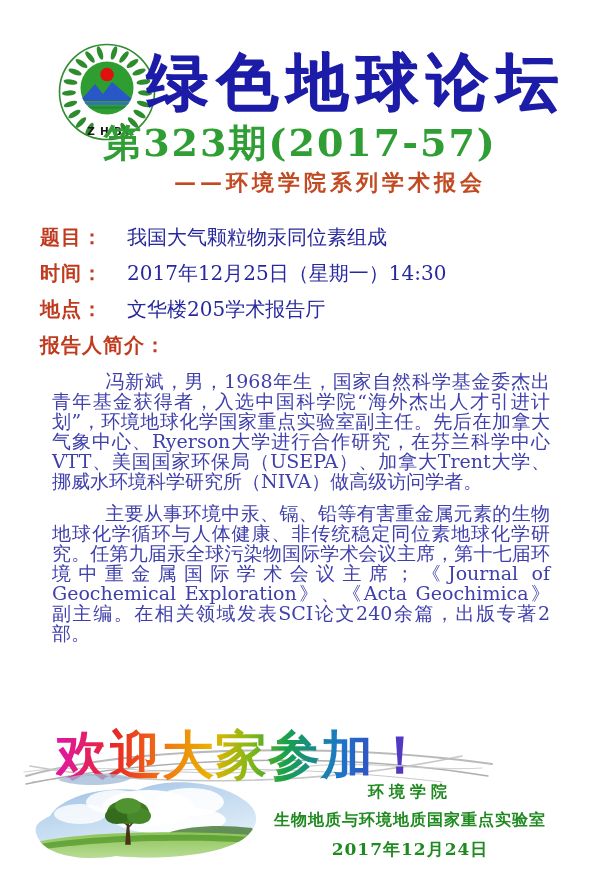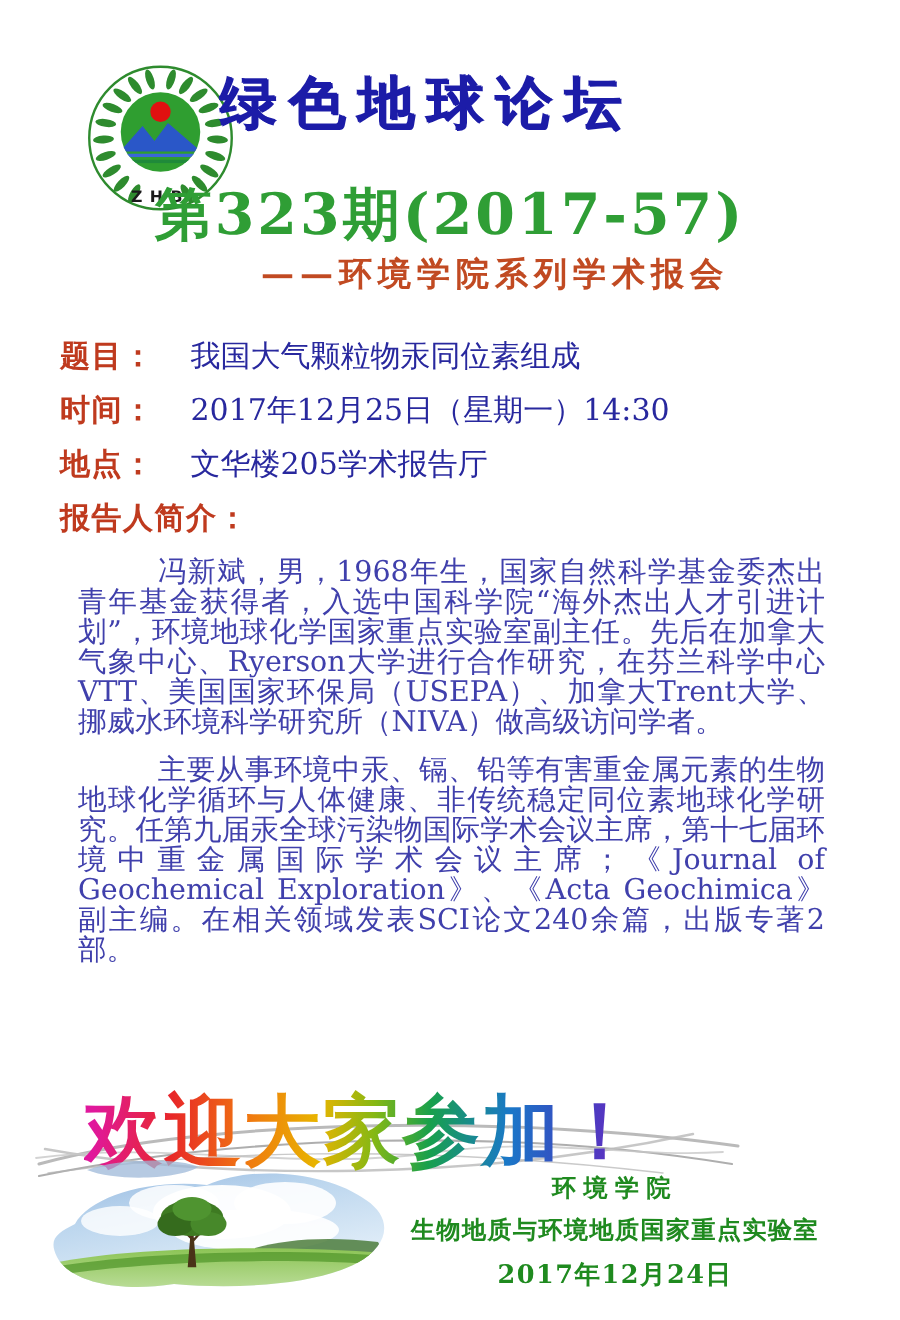--- a/index.html
+++ b/index.html
@@ -4,21 +4,21 @@
 <style>
   html,body{margin:0;padding:0;background:#888;}
   .poster{
     position:relative;width:600px;height:880px;margin:0 auto;background:#ffffff;
     font-family:"DejaVu Serif","Liberation Serif",serif;overflow:hidden;
   }
   
   .logo{position:absolute;left:56px;top:42px;width:102px;height:100px;}
   .title{
     position:absolute;left:146px;top:46px;margin:0;
-    font-size:38px;font-weight:bold;letter-spacing:8px;line-height:1.15;
+    font-size:62px;font-weight:bold;letter-spacing:8px;line-height:1.15;
     color:var(--title_blue,#1c1ca8);white-space:nowrap;
     font-family:"DejaVu Serif","Liberation Serif",serif;
     text-shadow:1px 1px 0 var(--title_blue,#1c1ca8);
   }
   .issue{
     position:absolute;left:0;top:118px;width:100%;text-align:center;
     font-size:38px;font-weight:bold;color:var(--issue_green,#2f9e35);
     letter-spacing:2px;
   }
   .series{

